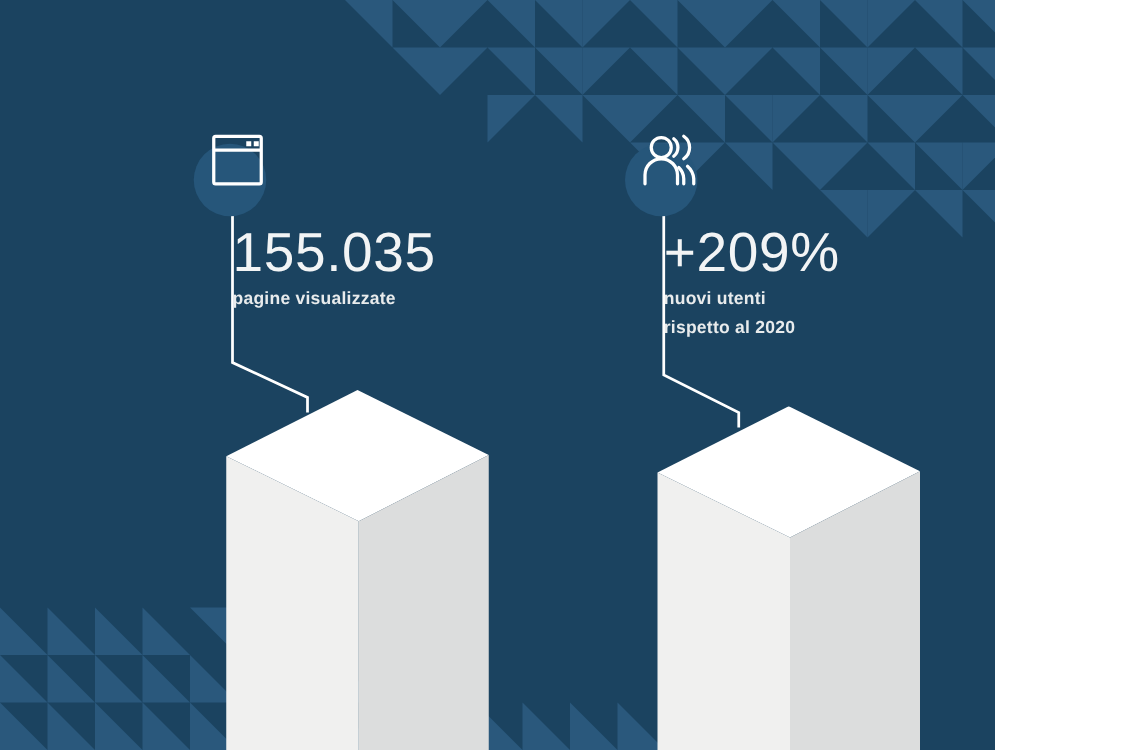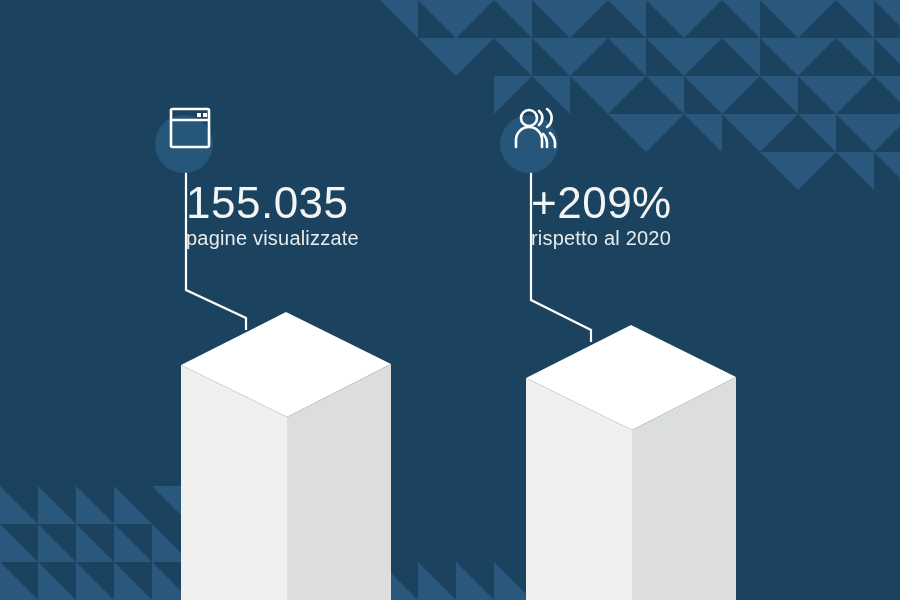--- a/index.html
+++ b/index.html
@@ -3,21 +3,21 @@
 <meta charset="utf-8">
 <title>Infographic</title>
 <style>
   html, body {
     margin: 0;
     padding: 0;
     background: #ffffff;
   }
   #stage {
     position: relative;
-    width: 900px;
+    width: 796px;
     height: 600px;
     overflow: hidden;
     background: #1b4360;
     font-family: "Liberation Sans", sans-serif;
     -webkit-font-smoothing: antialiased;
   }
 
   
   .pattern {
     position: absolute;
@@ -85,23 +85,23 @@
     color: #f2f4f5;
     font-size: 44px;
     line-height: 48px;
     font-weight: 300;
     letter-spacing: 0.5px;
     white-space: nowrap;
   }
   .stat-label {
     margin: 0 0 0 31px;
     color: #e8ebec;
-    font-size: 20px;
+    font-size: 14px;
     line-height: 23px;
-    font-weight: 400;
+    font-weight: 700;
     letter-spacing: 0.2px;
     white-space: nowrap;
   }
 </style>
 </head>
 <body>
 
 <div id="stage">
 
   <svg class="pattern" id="pattern-top-right" viewBox="0 0 520 230" width="520" height="230">
@@ -272,16 +272,17 @@
 
         <path d="M26 6 a9 9 0 0 1 0 14" fill="none" stroke="#ffffff" stroke-width="2.6" stroke-linecap="round"></path>
         <path d="M30 29 a13 13 0 0 1 4 9 v4" fill="none" stroke="#ffffff" stroke-width="2.6" stroke-linecap="round"></path>
 
         <path d="M34 4 a11 11 0 0 1 0 18" fill="none" stroke="#ffffff" stroke-width="2.6" stroke-linecap="round"></path>
         <path d="M37 28 a15 15 0 0 1 5 10 v4" fill="none" stroke="#ffffff" stroke-width="2.6" stroke-linecap="round"></path>
       </svg>
     </div>
 
     <div class="stat-value">+209%</div>
+    <div class="stat-label">nuovi utenti</div>
     <div class="stat-label">rispetto al 2020</div>
   </div>
 
 </div>
 
 </body></html>

